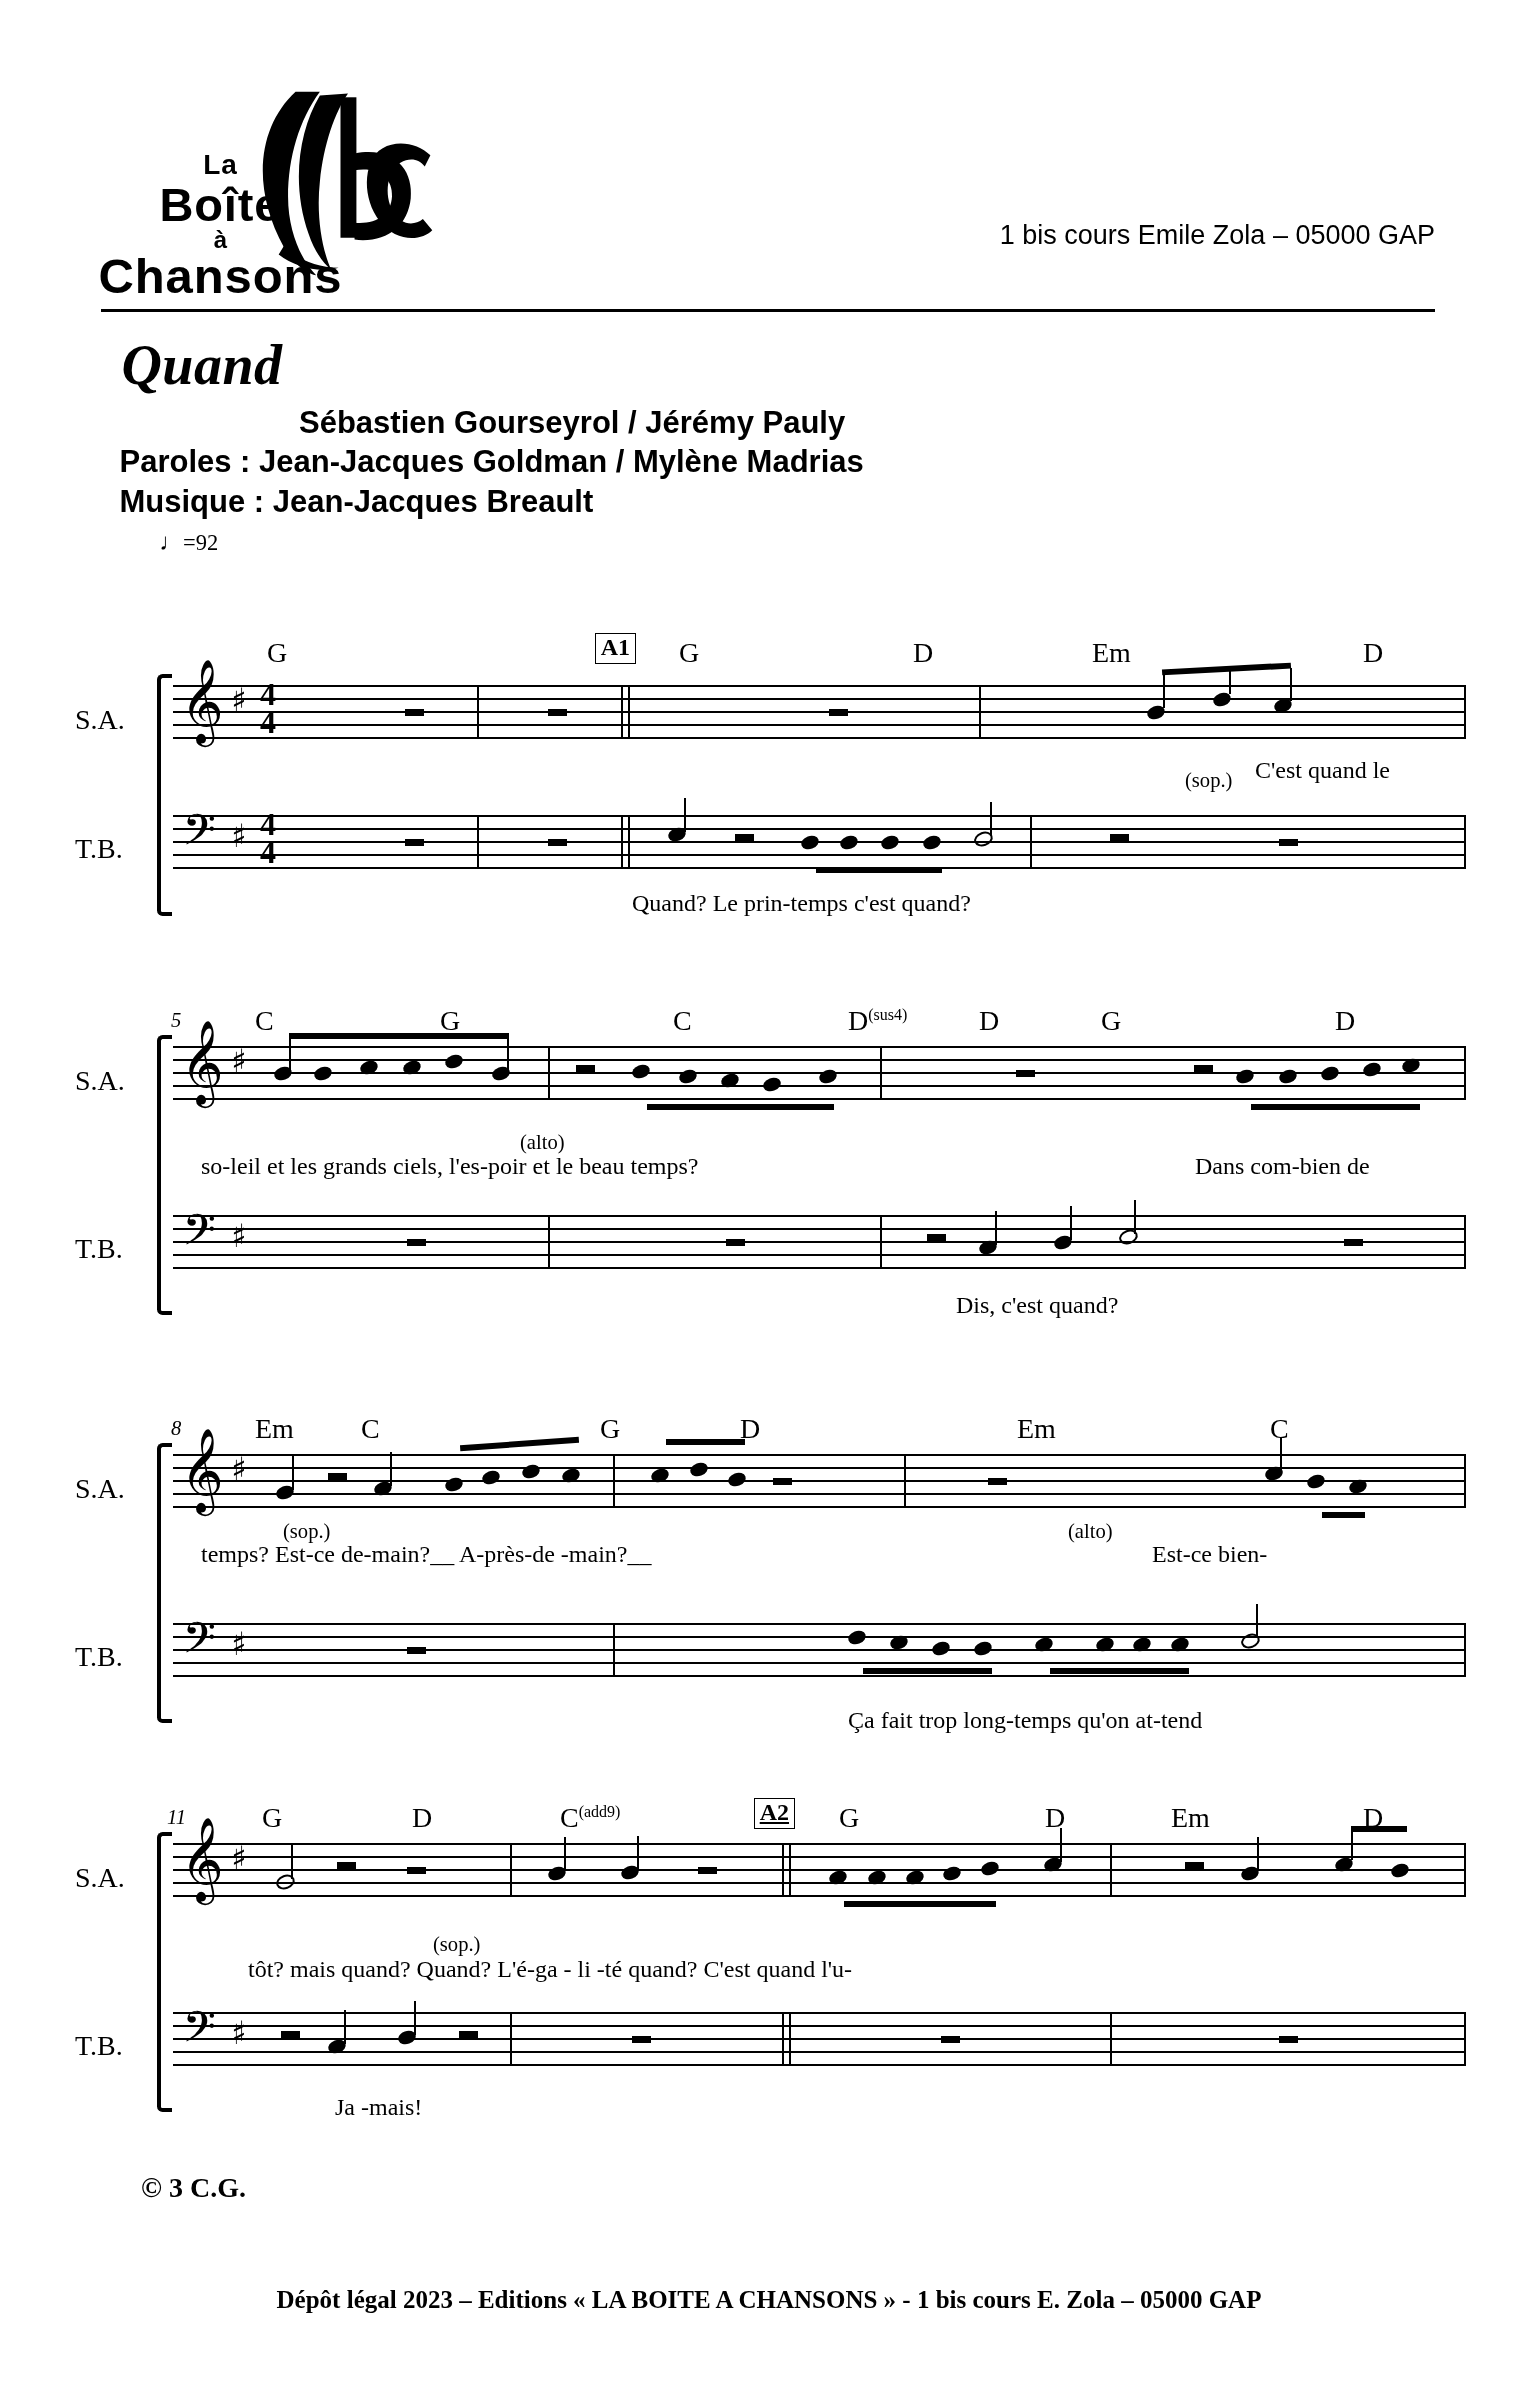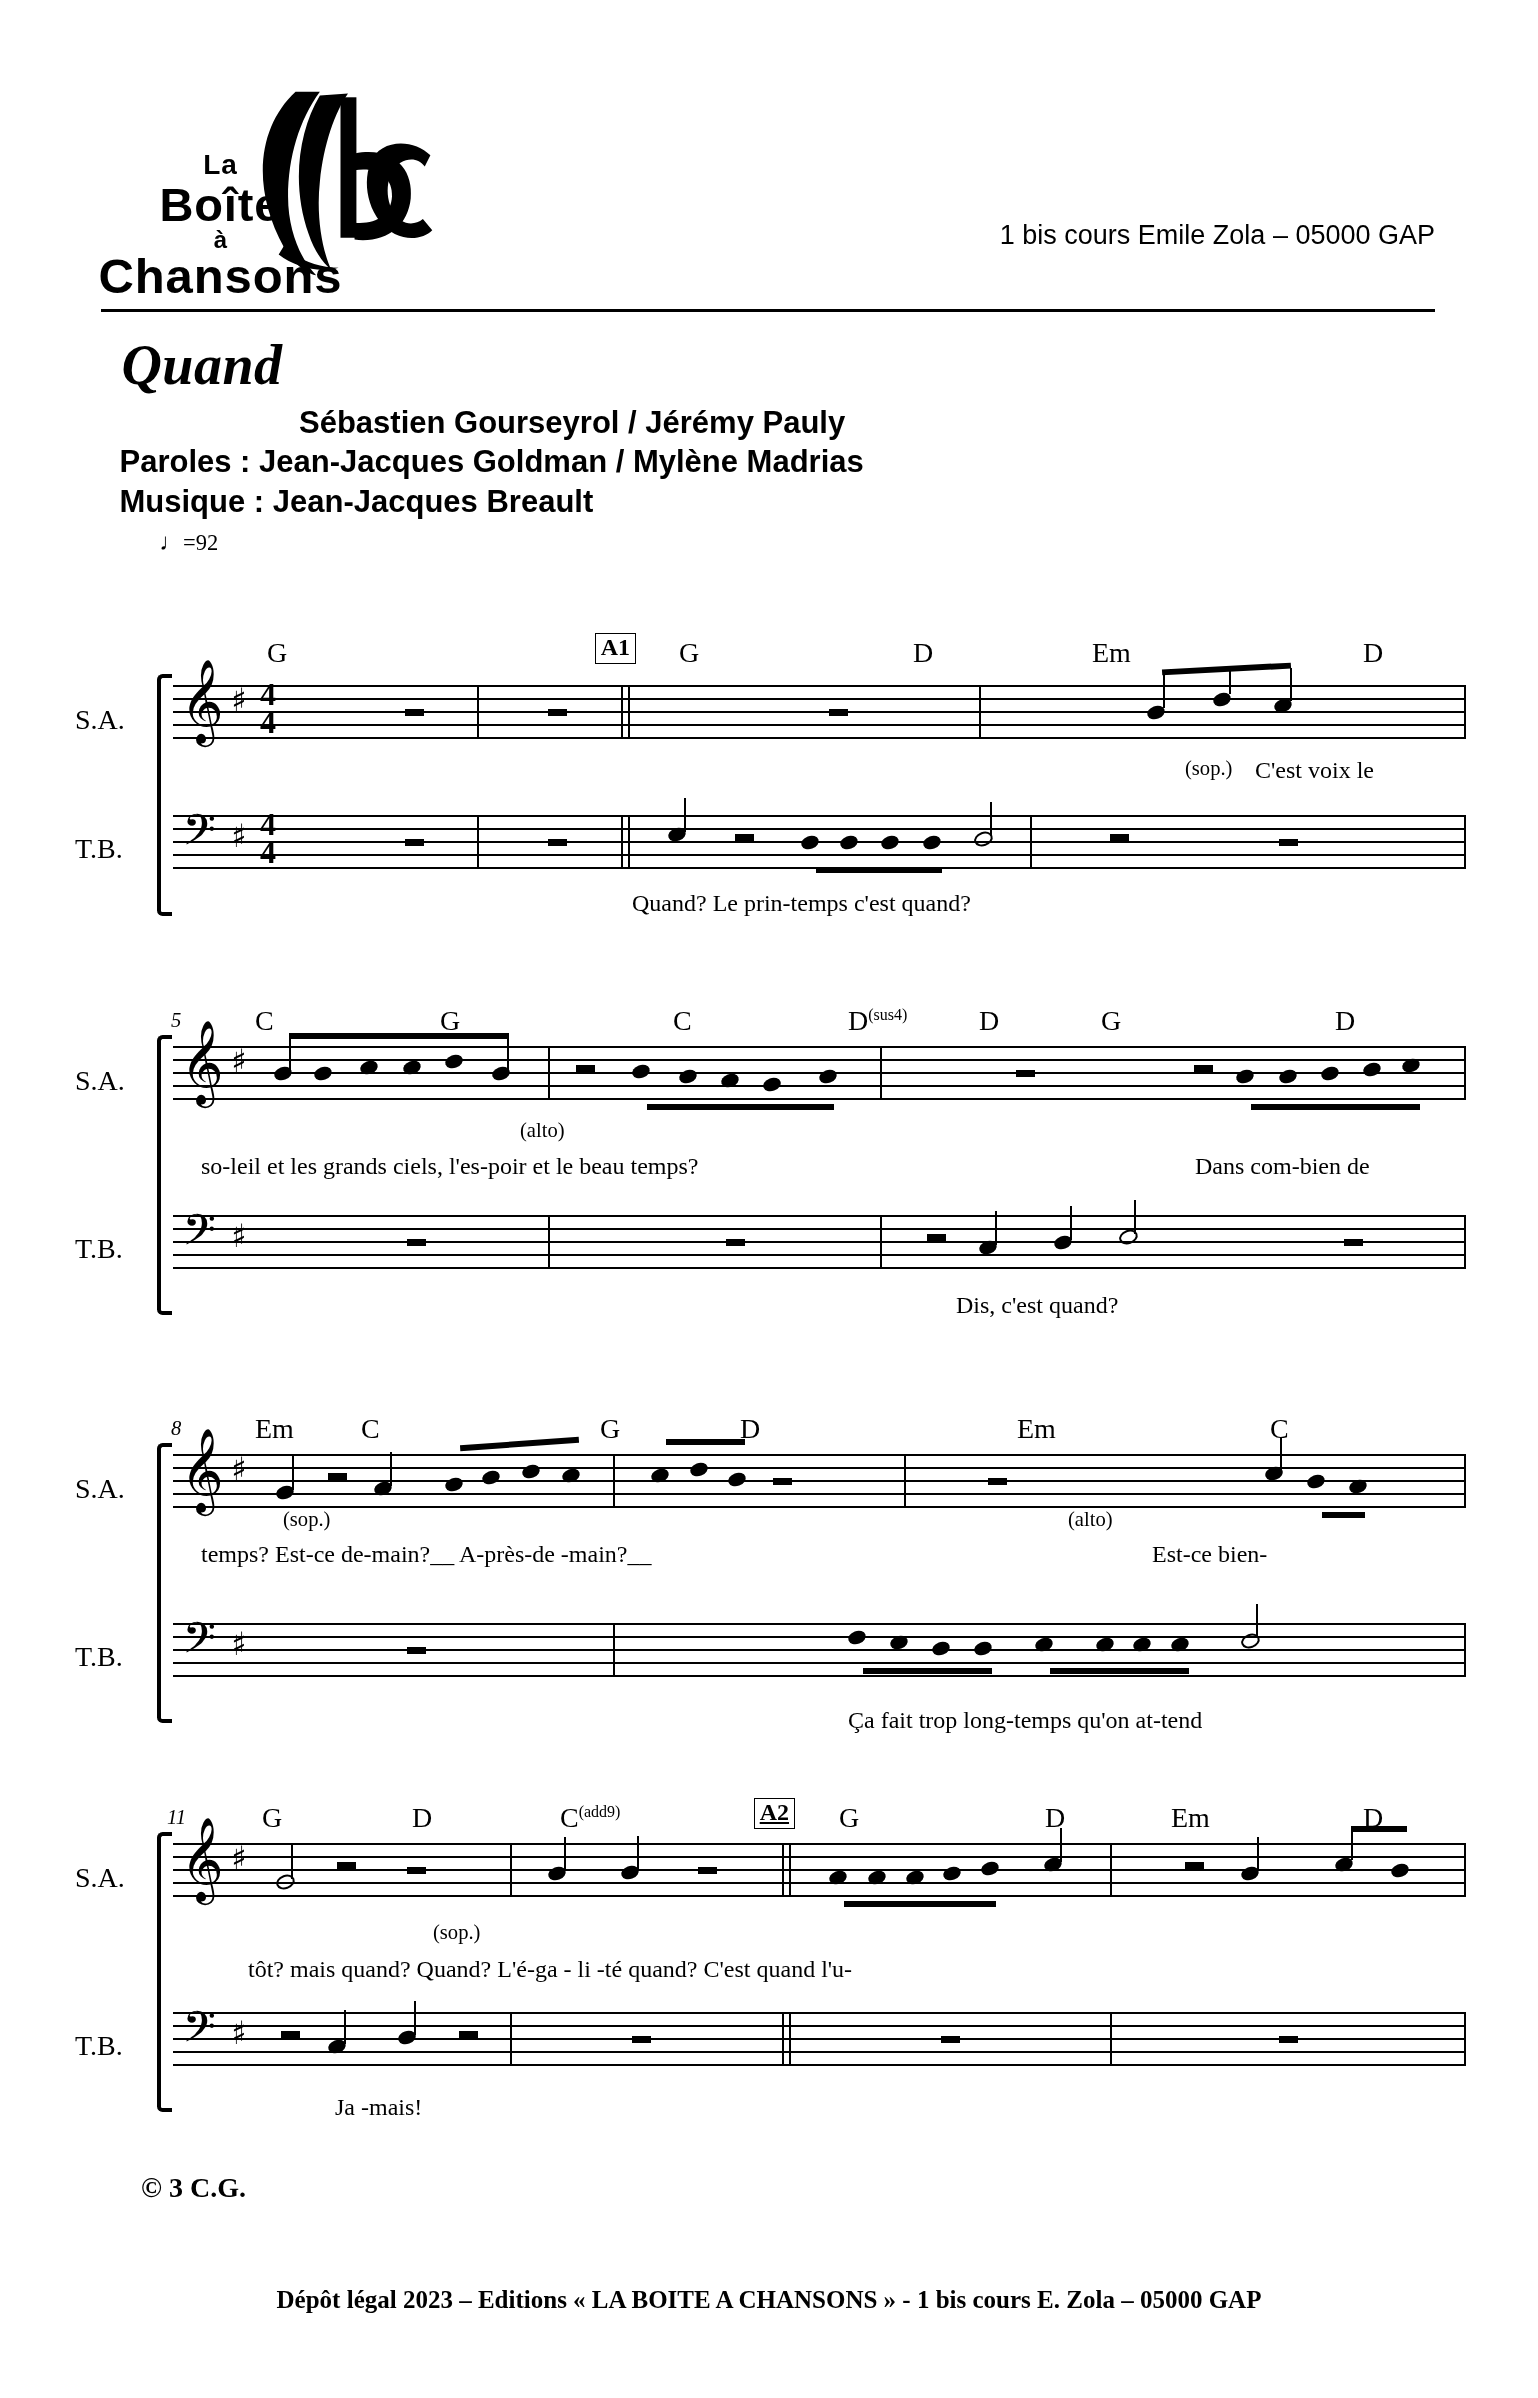--- a/index.html
+++ b/index.html
@@ -205,20 +205,21 @@
     position: absolute;
     font-family: "Liberation Serif", serif;
     font-size: 24px;
     white-space: nowrap;
   }
   .voicecue {
     position: absolute;
     font-family: "Liberation Serif", serif;
     font-size: 20.6px;
     white-space: nowrap;
+    margin-top: 12px;
   }
   .rest {
     position: absolute;
     width: 19px;
     height: 6.6px;
     background: #000;
   }
   .note {
     position: absolute;
     width: 18px;
@@ -342,21 +343,21 @@
       <div class="note" style="left:974px; top:20.6px;"></div>
       <div class="stem" style="left:990px; top:-13px; height:36px;"></div>
       <div class="note" style="left:1040px; top:7.5px;"></div>
       <div class="stem" style="left:1056px; top:-19px; height:28px;"></div>
       <div class="note" style="left:1101px; top:14px;"></div>
       <div class="stem" style="left:1117px; top:-17px; height:33px;"></div>
       <div class="beam" style="left:989px; top:-19px; width:129px; transform:rotate(-3deg);"></div>
       <div class="barline staff-endline" style="right:0;"></div>
     </div>
     <div class="voicecue" style="left:1185px; top:139px;">(sop.)</div>
-    <div class="lyric" style="left:1255px; top:139px;">C'est voix le</div>
+    <div class="lyric" style="left:1255px; top:139px;">C'est quand le</div>
 
     <div class="partlabel" style="top:215px;">T.B.</div>
     <div class="staff" style="top:197px;">
       <div class="line"></div>
       <div class="line"></div>
       <div class="line"></div>
       <div class="line"></div>
       <div class="line"></div>
       <div class="clef bass">𝄢</div>
       <div class="keysig" style="left:58px; top:1.9px;">♯</div>

